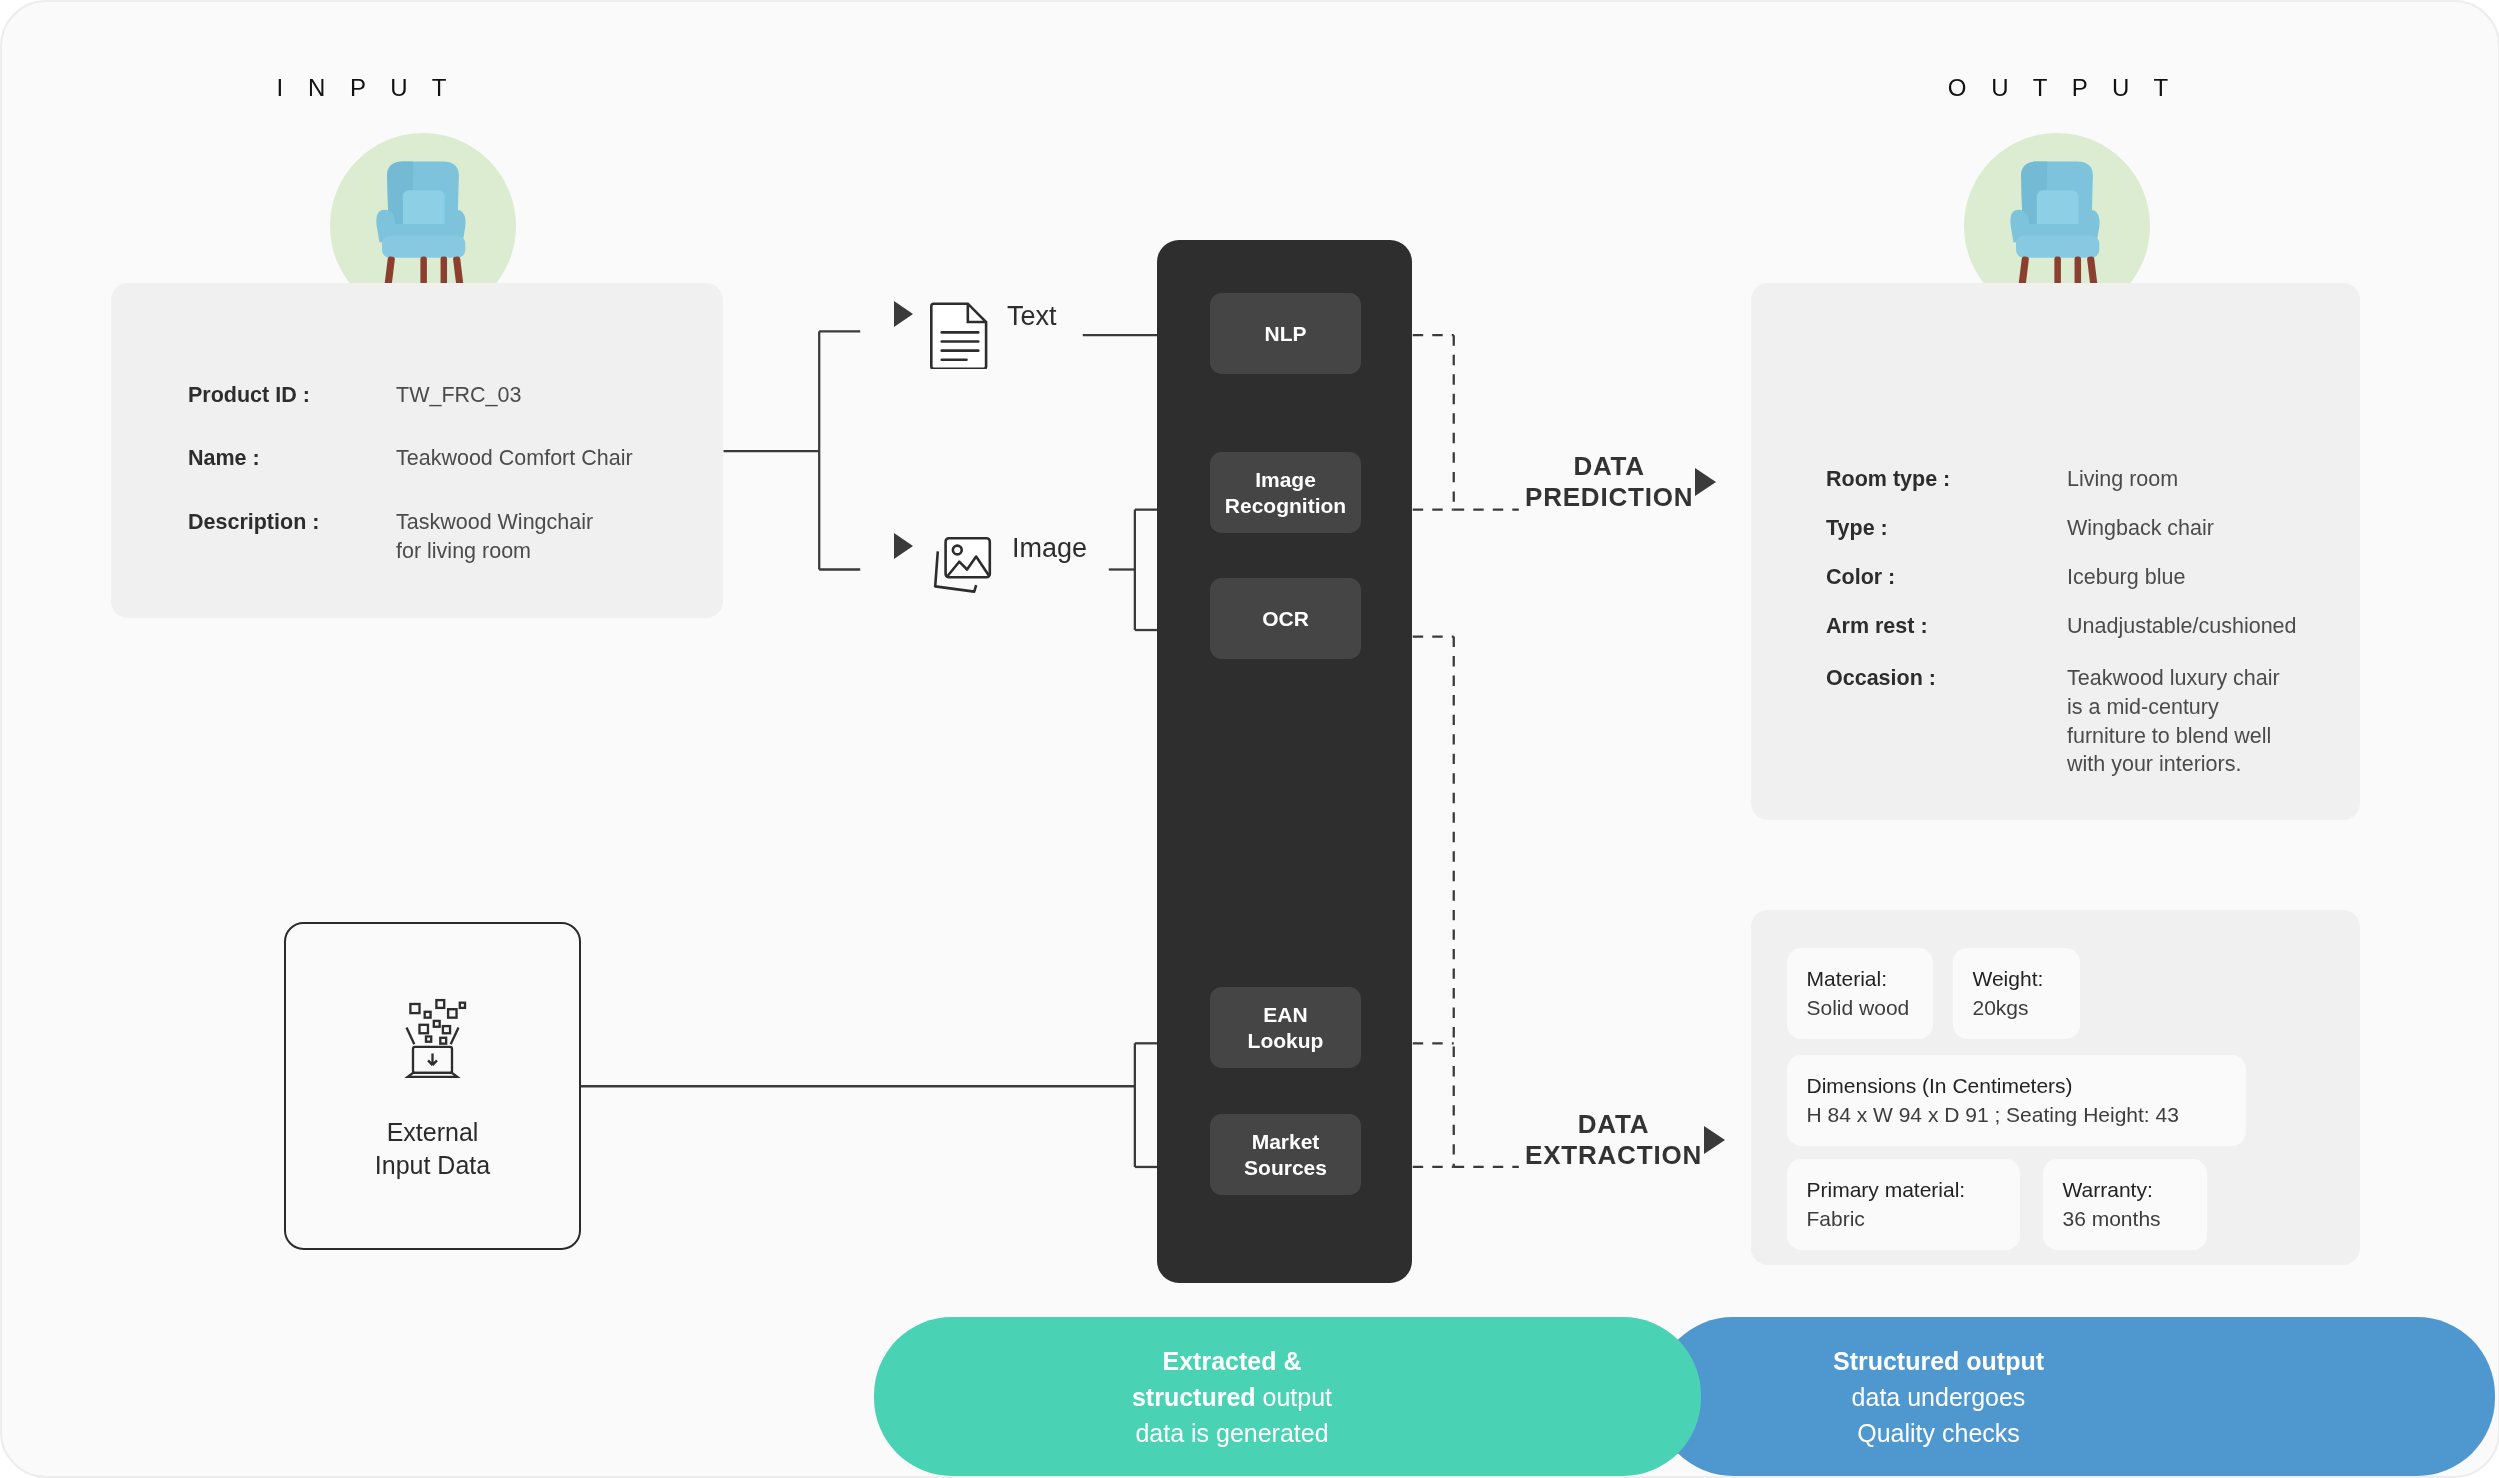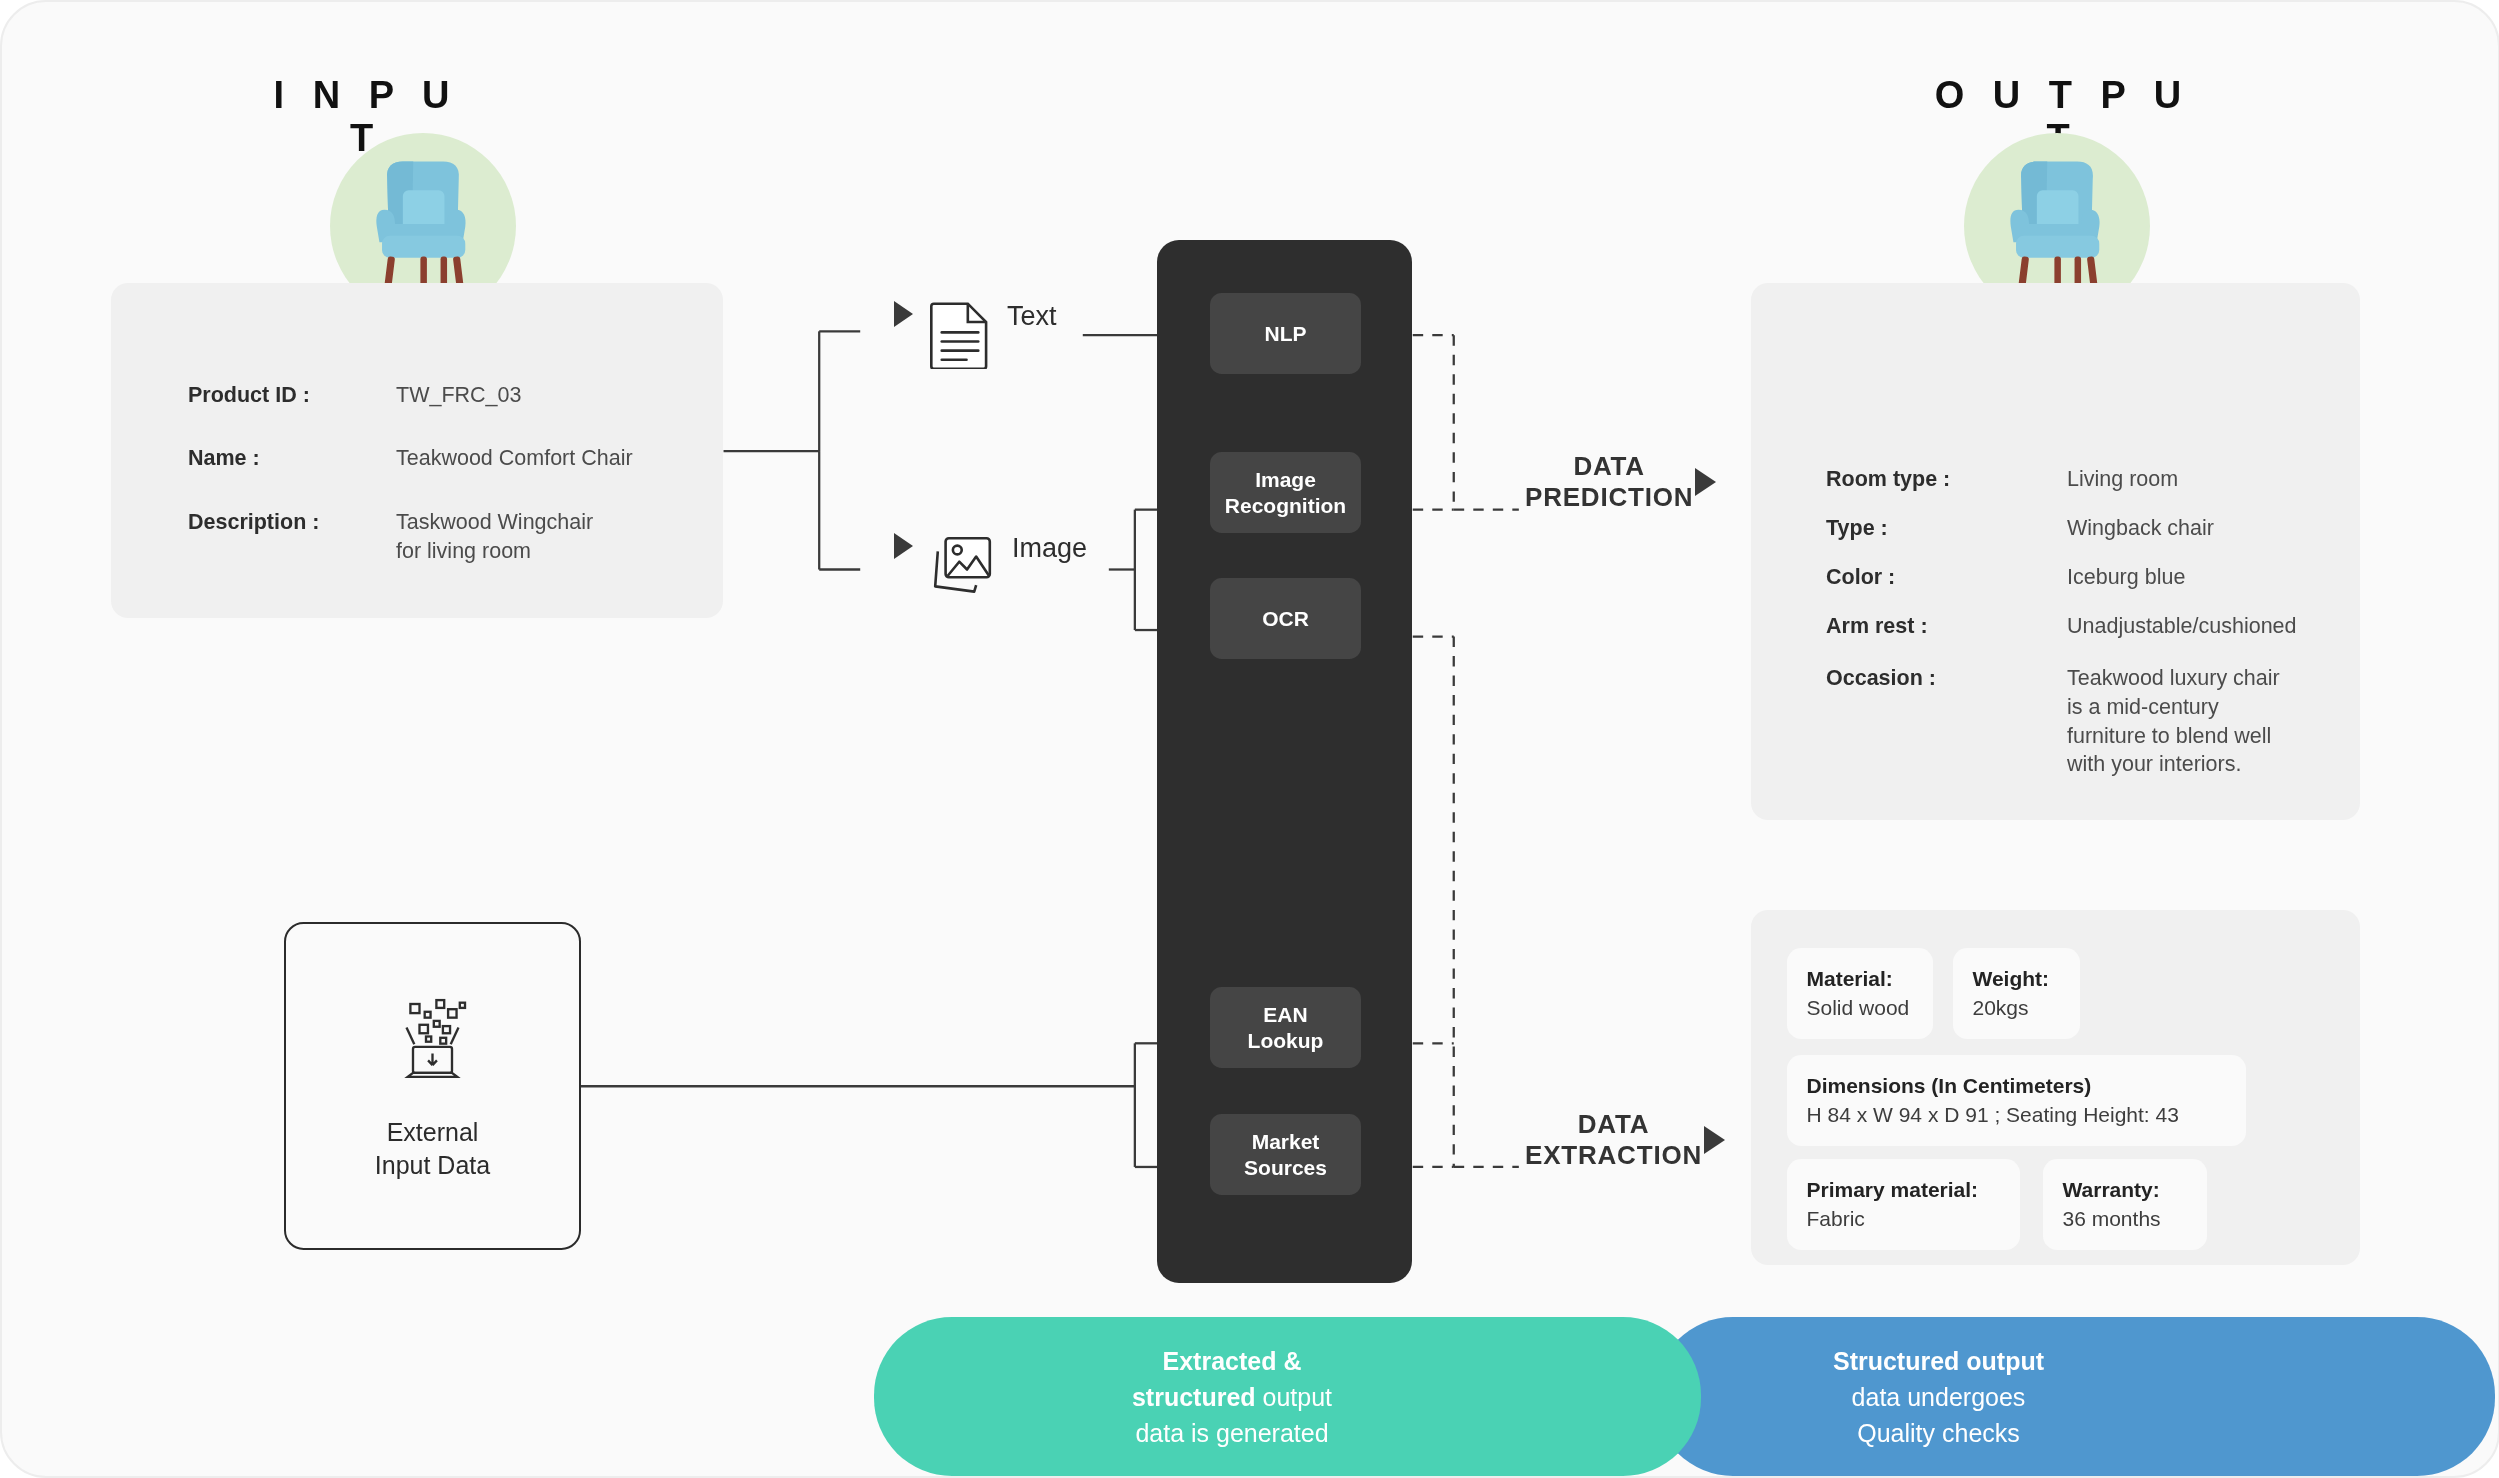--- a/index.html
+++ b/index.html
@@ -14,22 +14,22 @@
     width: 2500px; height: 1478px;
     background: #fafafa;
     border-radius: 46px;
     border: 2px solid #ededed;
     overflow: hidden;
   }
 
   
   .sec-title {
     position: absolute;
-    font-size: 38px;
-    font-weight: 700;
+    font-size: 24px;
+    font-weight: 400;
     letter-spacing: 9px;
     color: #111111;
     text-align: center;
   }
   #input-title  { left: 247px;  top: 72px; width: 234px; }
   #output-title { left: 1924px; top: 72px; width: 273px; }
 
   
   .prod-circle {
     position: absolute;
@@ -65,21 +65,21 @@
   #output-panel .kv .k { width: 241px; }
 
   
   .chip {
     position: absolute;
     background: #fafafa;
     border-radius: 14.3px;
     padding: 17px 19.5px;
   }
   .chip .ct {
-    font-size: 21px; font-weight: 700; color: #232323;
+    font-size: 21px; font-weight: 400; color: #232323;
     line-height: 1.36; white-space: nowrap;
   }
   .chip .cv {
     font-size: 21px; font-weight: 400; color: #3d3d3d;
     line-height: 1.36; white-space: nowrap;
   }
 
   
   #engine {
     position: absolute;

